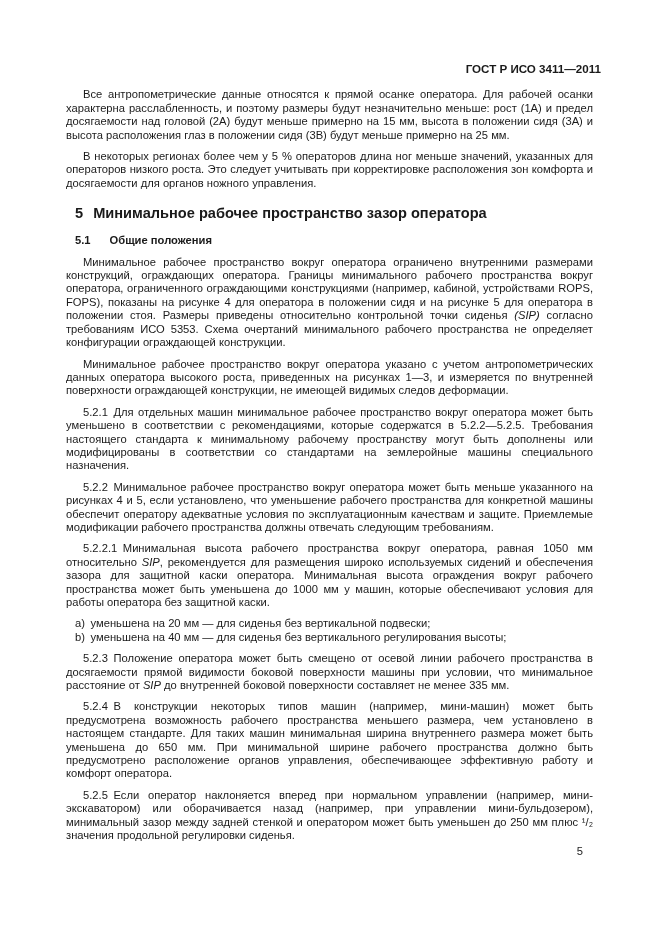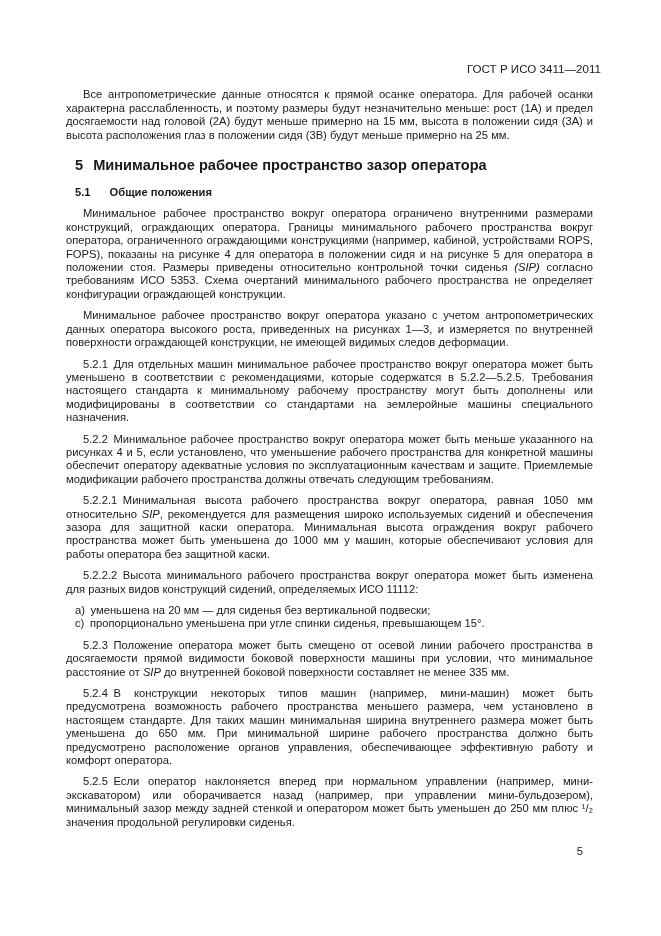--- a/index.html
+++ b/index.html
@@ -18,21 +18,21 @@
   .page {
     position: absolute;
     left: 58px;
     top: 62px;
     width: 543px;
     font-size: 11.2px;
     line-height: 13.4px;
   }
   .doc-code {
     text-align: right;
-    font-weight: normal;
+    font-weight: bold;
     font-size: 11.6px;
     margin: 0 0 13px 0;
   }
   p.body-par {
     margin: 8px;
     text-indent: 17px;
     text-align: justify;
   }
   p.list-par {
     margin: 0;
@@ -65,38 +65,38 @@
   }
 </style>
 </head>
 <body>
 
 <div class="page">
 
   <div class="doc-code">ГОСТ Р ИСО 3411—2011</div>
 
   <p class="body-par">Все антропометрические данные относятся к прямой осанке оператора. Для рабочей осанки характерна расслабленность, и поэтому размеры будут незначительно меньше: рост (1А) и предел досягаемости над головой (2А) будут меньше примерно на 15 мм, высота в положении сидя (3А) и высота расположения глаз в положении сидя (3В) будут меньше примерно на 25 мм.</p>
+  <p class="body-par">В некоторых регионах более чем у 5 % операторов длина ног меньше значений, указанных для операторов низкого роста. Это следует учитывать при корректировке расположения зон комфорта и досягаемости для органов ножного управления.</p>
 
   <div class="h-section">
     <span class="h-num">5</span><span>Минимальное рабочее пространство зазор оператора</span>
   </div>
 
   <div class="h-sub">
     <span class="h-num">5.1</span><span>Общие положения</span>
   </div>
   <p class="body-par"><span>Минимальное рабочее пространство вокруг оператора ограничено внутренними размерами конструкций, ограждающих оператора. Границы минимального рабочего пространства вокруг оператора, ограниченного ограждающими конструкциями (например, кабиной, устройствами ROPS, FOPS), показаны на рисунке 4 для оператора в положении сидя и на рисунке 5 для оператора в положении стоя. Размеры приведены относительно контрольной точки сиденья </span><span style="font-style: italic;">(SIP)</span><span> согласно требованиям ИСО 5353. Схема очертаний минимального рабочего пространства не определяет конфигурации ограждающей конструкции.</span></p>
   <p class="body-par">Минимальное рабочее пространство вокруг оператора указано с учетом антропометрических данных оператора высокого роста, приведенных на рисунках 1—3, и измеряется по внутренней поверхности ограждающей конструкции, не имеющей видимых следов деформации.</p>
 
   <p class="body-par">5.2.1 Для отдельных машин минимальное рабочее пространство вокруг оператора может быть уменьшено в соответствии с рекомендациями, которые содержатся в 5.2.2—5.2.5. Требования настоящего стандарта к минимальному рабочему пространству могут быть дополнены или модифицированы в соответствии со стандартами на землеройные машины специального назначения.</p>
   <p class="body-par">5.2.2 Минимальное рабочее пространство вокруг оператора может быть меньше указанного на рисунках 4 и 5, если установлено, что уменьшение рабочего пространства для конкретной машины обеспечит оператору адекватные условия по эксплуатационным качествам и защите. Приемлемые модификации рабочего пространства должны отвечать следующим требованиям.</p>
   <p class="body-par"><span>5.2.2.1 Минимальная высота рабочего пространства вокруг оператора, равная 1050 мм относительно </span><span style="font-style: italic;">SIP</span><span>, рекомендуется для размещения широко используемых сидений и обеспечения зазора для защитной каски оператора. Минимальная высота ограждения вокруг рабочего пространства может быть уменьшена до 1000 мм у машин, которые обеспечивают условия для работы оператора без защитной каски.</span></p>
-  <p class="body-par">5.2.2.2 Высота минимального рабочего пространства вокруг оператора может быть изменена для разных видов конструкций сидений, определяемых ИСО 11112:</p>
 
   <p class="list-par">a) уменьшена на 20 мм — для сиденья без вертикальной подвески;</p>
-  <p class="list-par">c) пропорционально уменьшена при угле спинки сиденья, превышающем 15°.</p>
+  <p class="list-par">b) уменьшена на 40 мм — для сиденья без вертикального регулирования высоты;</p>
 
   <p class="body-par"><span>5.2.3 Положение оператора может быть смещено от осевой линии рабочего пространства в досягаемости прямой видимости боковой поверхности машины при условии, что минимальное расстояние от </span><span style="font-style: italic;">SIP</span><span> до внутренней боковой поверхности составляет не менее 335 мм.</span></p>
   <p class="body-par">5.2.4 В конструкции некоторых типов машин (например, мини-машин) может быть предусмотрена возможность рабочего пространства меньшего размера, чем установлено в настоящем стандарте. Для таких машин минимальная ширина внутреннего размера может быть уменьшена до 650 мм. При минимальной ширине рабочего пространства должно быть предусмотрено расположение органов управления, обеспечивающее эффективную работу и комфорт оператора.</p>
   <p class="body-par">5.2.5 Если оператор наклоняется вперед при нормальном управлении (например, мини-экскаватором) или оборачивается назад (например, при управлении мини-бульдозером), минимальный зазор между задней стенкой и оператором может быть уменьшен до 250 мм плюс ¹/₂ значения продольной регулировки сиденья.</p>
 
 </div>
 
 <div class="page-number">5</div>
 
 </body></html>

